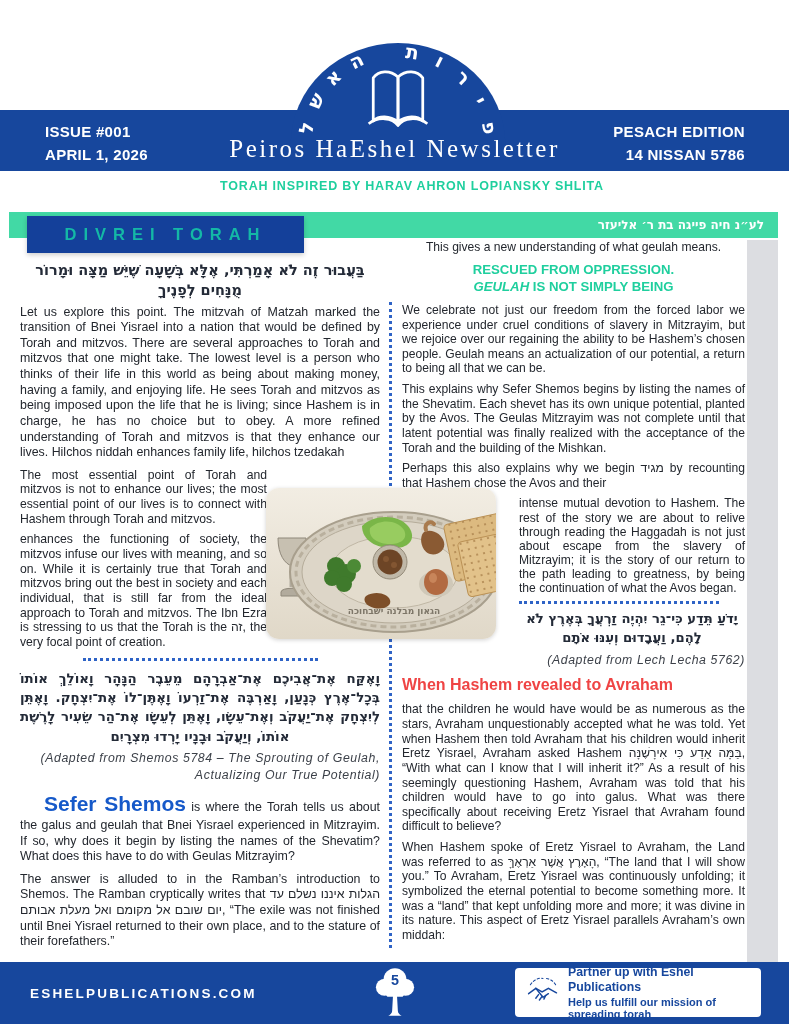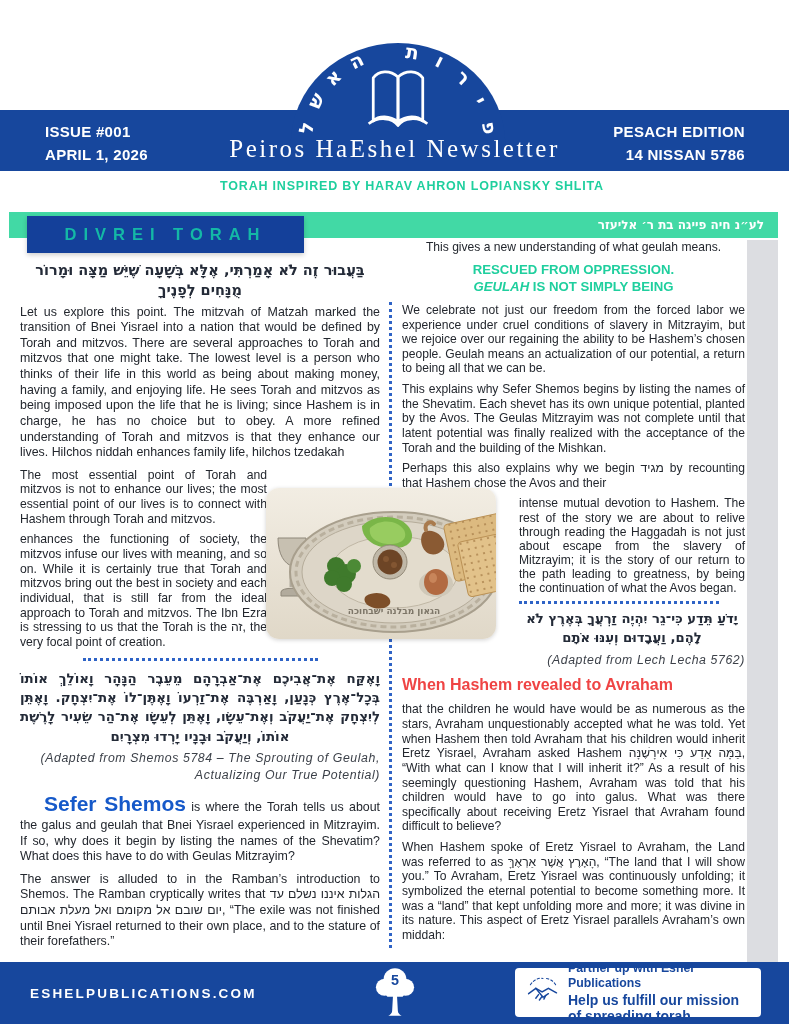--- a/index.html
+++ b/index.html
@@ -51,21 +51,21 @@
         z-index:3;box-shadow:0 1px 4px rgba(0,0,0,.18);}
   .engrave{font-family:"DejaVu Sans",sans-serif;font-size:9px;fill:#7d7668;text-anchor:middle;font-weight:bold;}
   
   .footer{position:absolute;left:0;bottom:0;width:789px;height:62px;background:#17479d;z-index:4;}
   .site{position:absolute;left:30px;top:24px;color:#fff;font-weight:bold;font-size:13.5px;letter-spacing:2.2px;cursor:pointer;}
   .tree{position:absolute;left:50%;transform:translateX(-50%);top:3px;}
   .tree-num{font-family:"Liberation Sans",sans-serif;font-size:15px;font-weight:bold;fill:#17479d;text-anchor:middle;}
   .pill{position:absolute;right:28px;top:6px;width:246px;height:49px;background:#fff;border-radius:4px;
         display:flex;align-items:center;gap:7px;padding:0 10px;box-sizing:border-box;cursor:pointer;}
   .pill-title{color:#17479d;font-weight:bold;font-size:12.3px;line-height:1.25;}
-  .pill-sub{color:#17479d;font-size:14px;font-weight:bold;margin-top:1px;}
+  .pill-sub{color:#17479d;font-size:11px;font-weight:bold;margin-top:1px;}
 </style>
 </head>
 <body>
 
 <div class="page">
 
   <div class="dome">
     <svg viewBox="0 0 240 135" width="220" height="124">
       <path d="M3,135 A117,110 0 0 1 237,135 Z" fill="#17479d"></path>
       <g stroke="#fff" stroke-width="3" fill="none" stroke-linejoin="round">

